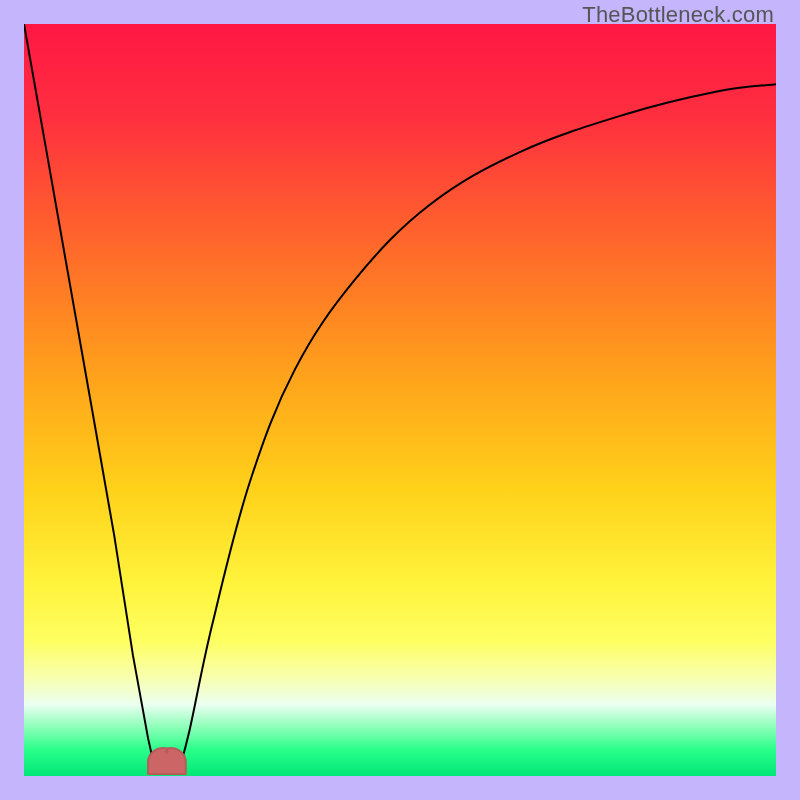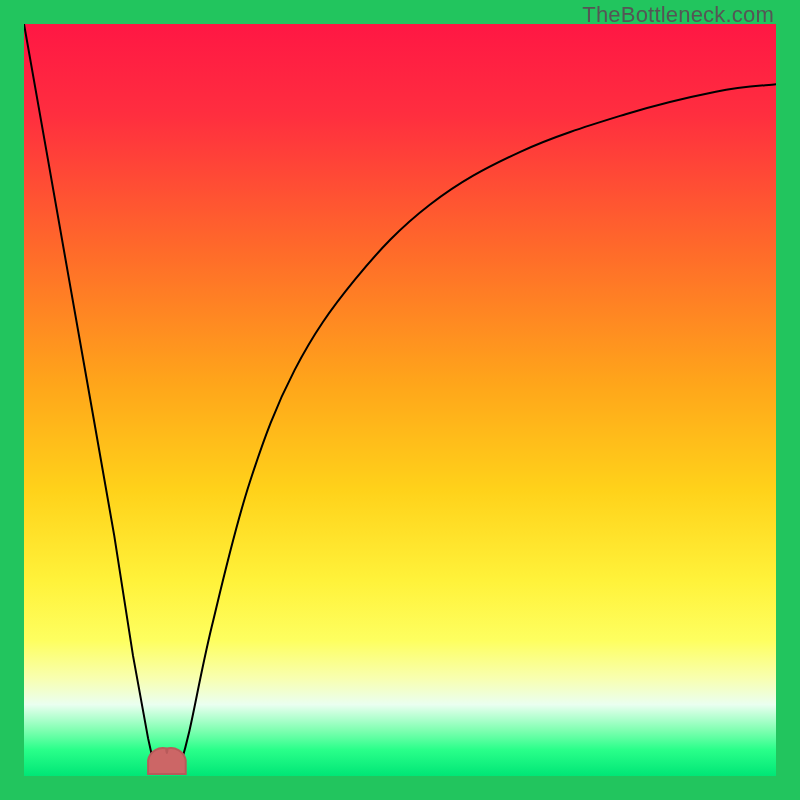--- a/index.html
+++ b/index.html
@@ -10,21 +10,21 @@
     overflow: hidden;
     background: #000;
     font-family: Arial, Helvetica, sans-serif;
   }
   .frame {
     position: absolute;
     top: 0;
     left: 0;
     width: 800px;
     height: 800px;
-    background: #22c55e;
+    background: #c4b5fd;
   }
   .plot-area {
     position: absolute;
     top: 24px;
     left: 24px;
     width: 752px;
     height: 752px;
     overflow: hidden;
   }
   .gradient-fill {

